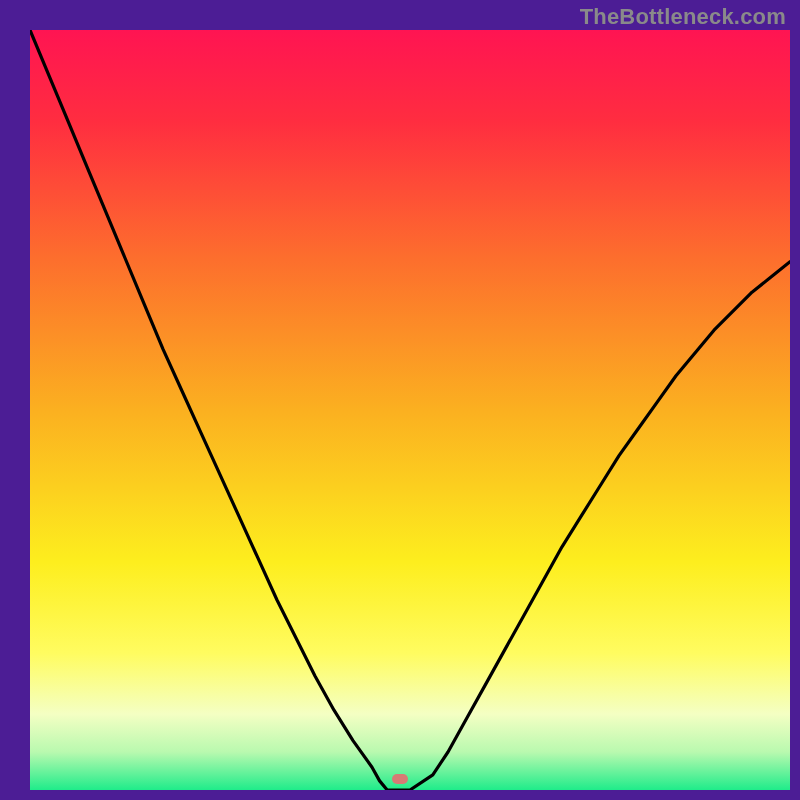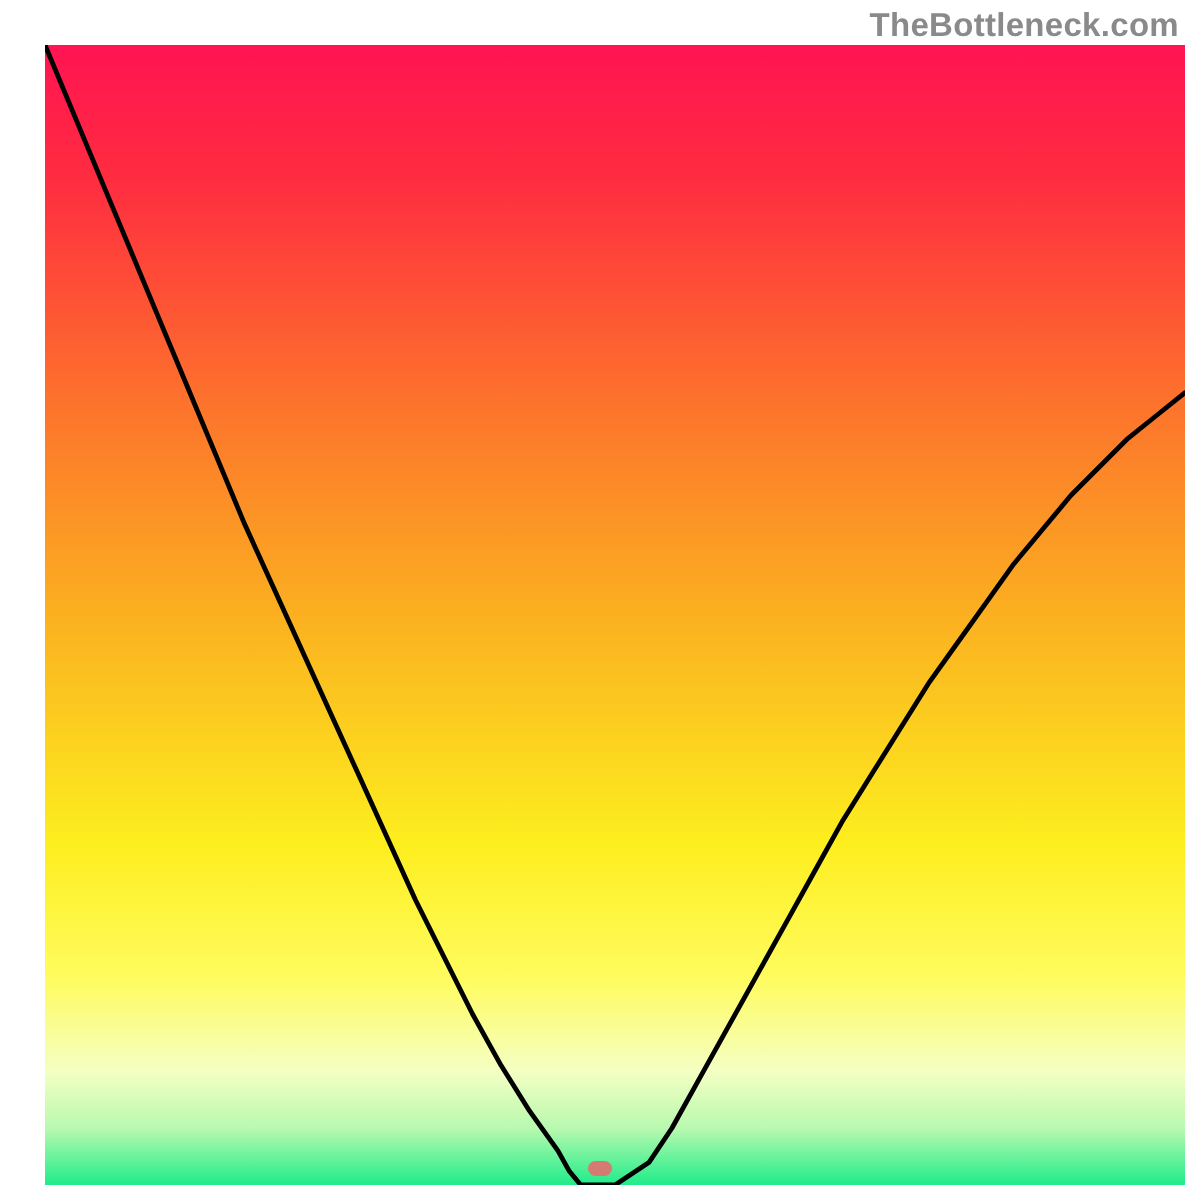--- a/index.html
+++ b/index.html
@@ -8,21 +8,21 @@
     background: #000;
     width: 800px;
     height: 800px;
     overflow: hidden;
     font-family: Arial, sans-serif;
   }
   .frame {
     position: relative;
     width: 800px;
     height: 800px;
-    background: #ffffff;
+    background: #4c1d95;
   }
   .watermark {
     position: absolute;
     top: 4px;
     right: 14px;
     color: #8a8a8a;
     font-size: 22px;
     font-weight: bold;
     letter-spacing: 0.2px;
     z-index: 50;

